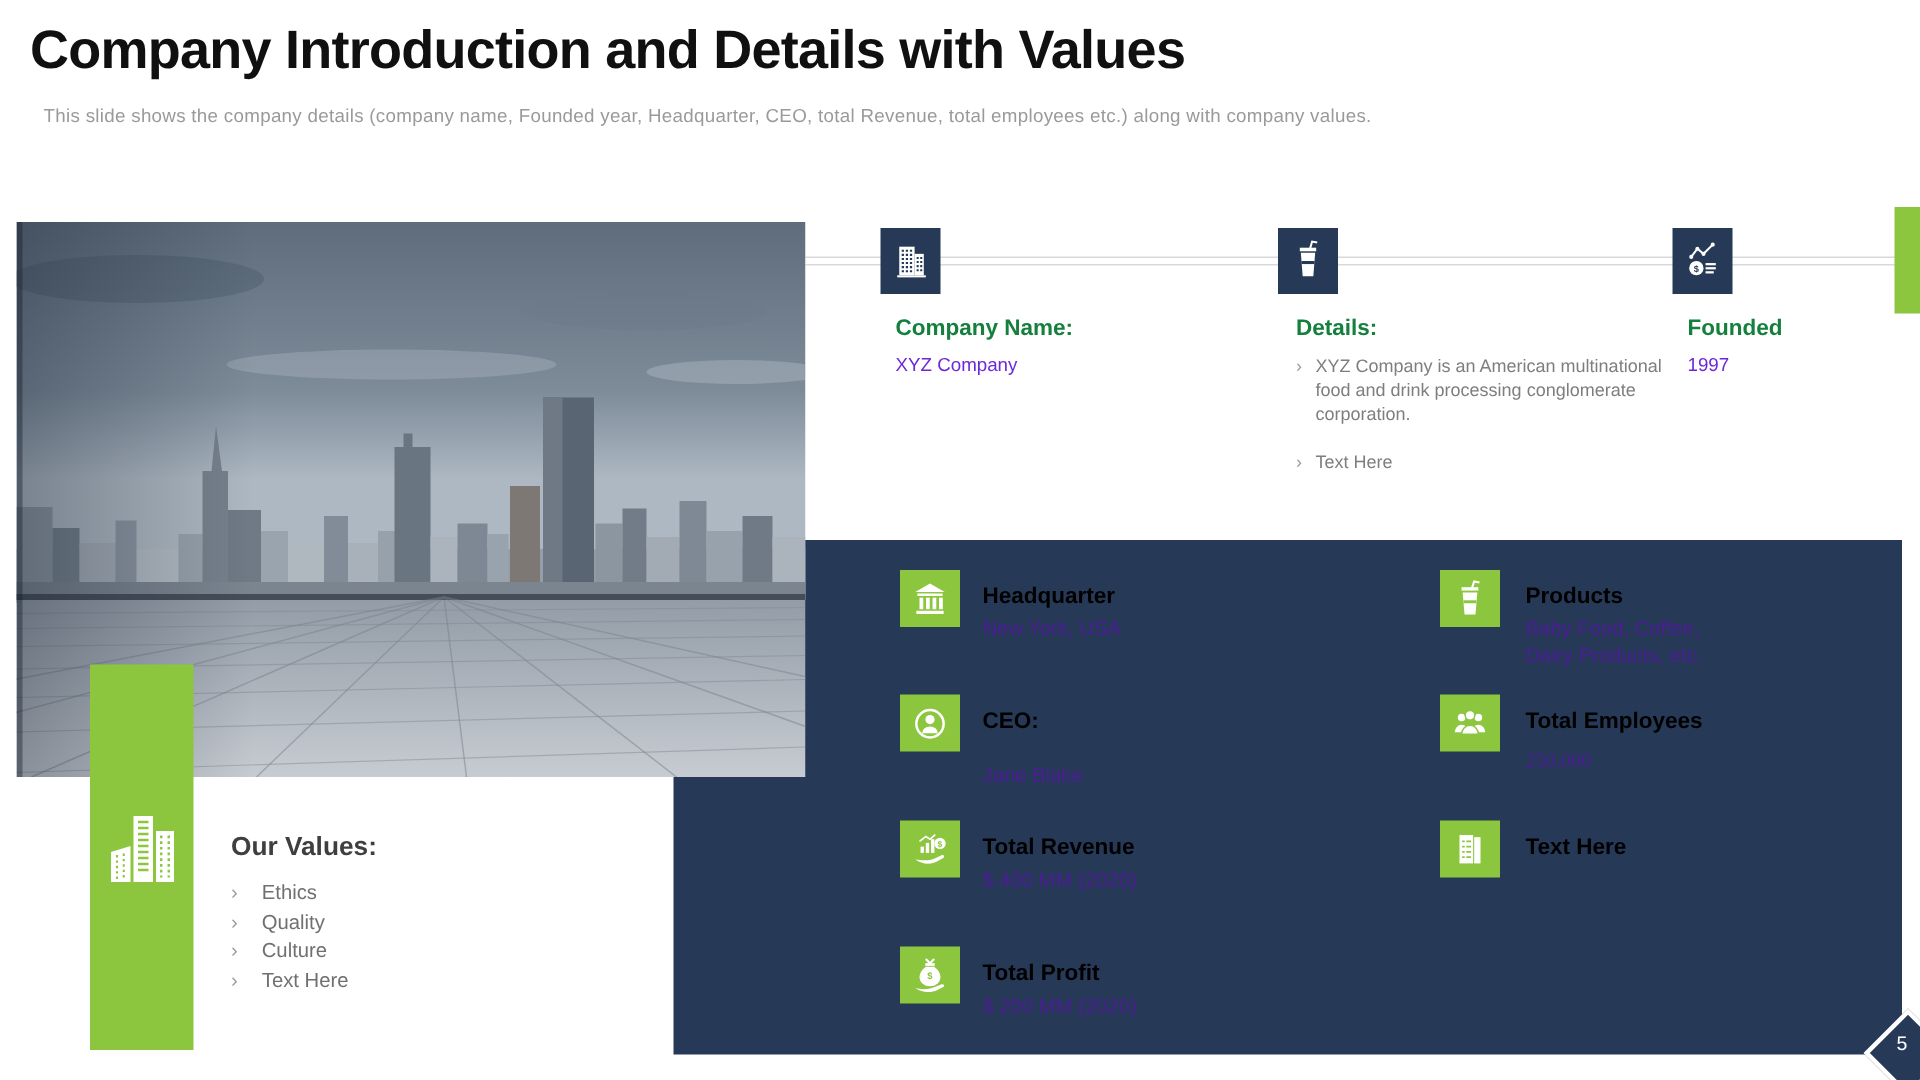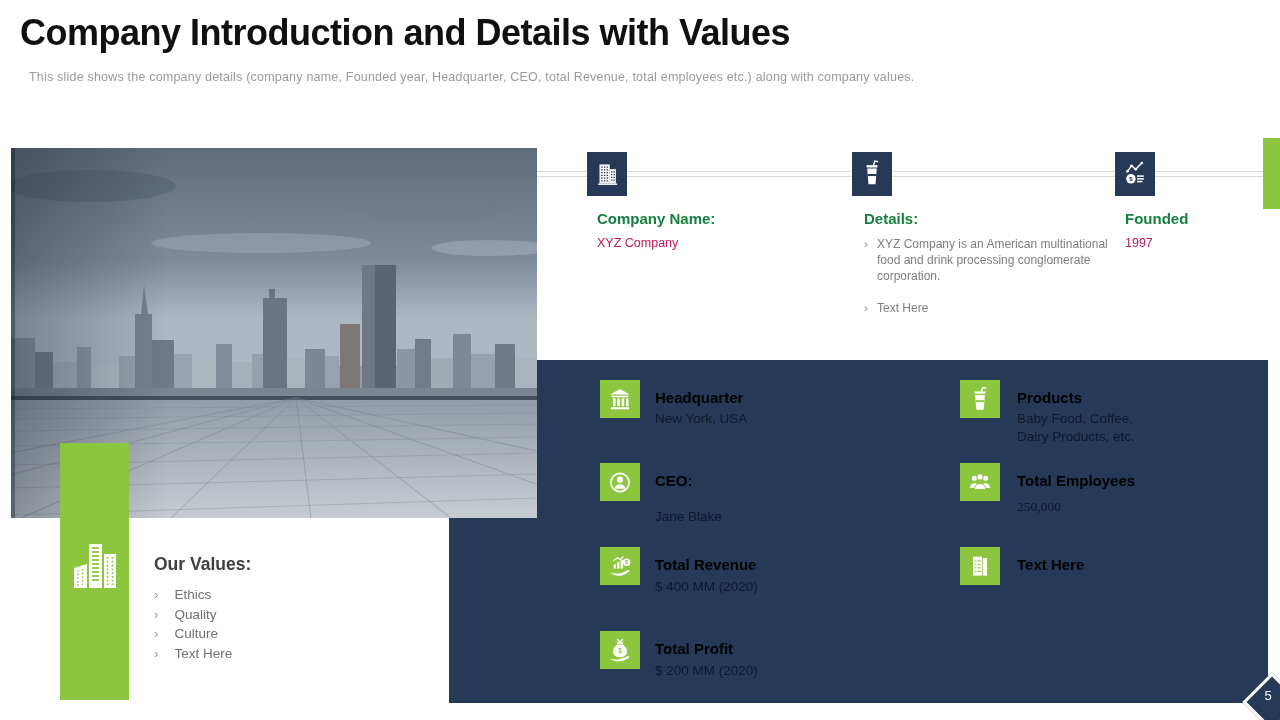--- a/index.html
+++ b/index.html
@@ -19,28 +19,28 @@
   
   .photo{left:11px;top:148px;width:526px;height:370px;}
   .photo svg{display:block;width:100%;height:100%;}
 
   
   .panel{left:449px;top:360px;width:819px;height:343px;background:#263A58;}
 
   
   .top-ic{width:40px;height:44px;background:#263A58;display:flex;align-items:center;justify-content:center;}
   .top-lbl{font-size:15px;font-weight:700;color:#15803d;}
-  .top-val{font-size:12.5px;color:#be185d;}
+  .top-val{font-size:12.5px;color:#6d28d9;}
   .bullet-row{display:flex;gap:9px;font-size:12px;color:#7e7e7e;line-height:16px;}
   .bullet-mark{color:#9a9a9a;flex:0 0 auto;}
 
   
   .p-ic{width:40px;height:38px;background:#8CC63F;display:flex;align-items:center;justify-content:center;}
   .p-lbl{font-size:15px;font-weight:700;color:#000000;}
-  .p-val{font-size:13.5px;color:#0f172a;white-space:pre-line;line-height:18px;}
+  .p-val{font-size:13.5px;color:#4c1d95;white-space:pre-line;line-height:18px;}
 
   
   .values-rect{left:60px;top:443px;width:69px;height:257px;background:#8CC63F;
                display:flex;justify-content:center;}
   .values-rect svg{margin-top:97px;}
   .values-h{left:154px;top:554px;font-size:17.5px;font-weight:700;color:#3f3f3f;}
   .values-list{left:154px;top:585px;}
   .values-list .bullet-row{font-size:13.5px;color:#707070;line-height:19.5px;gap:16px;}
 
   

